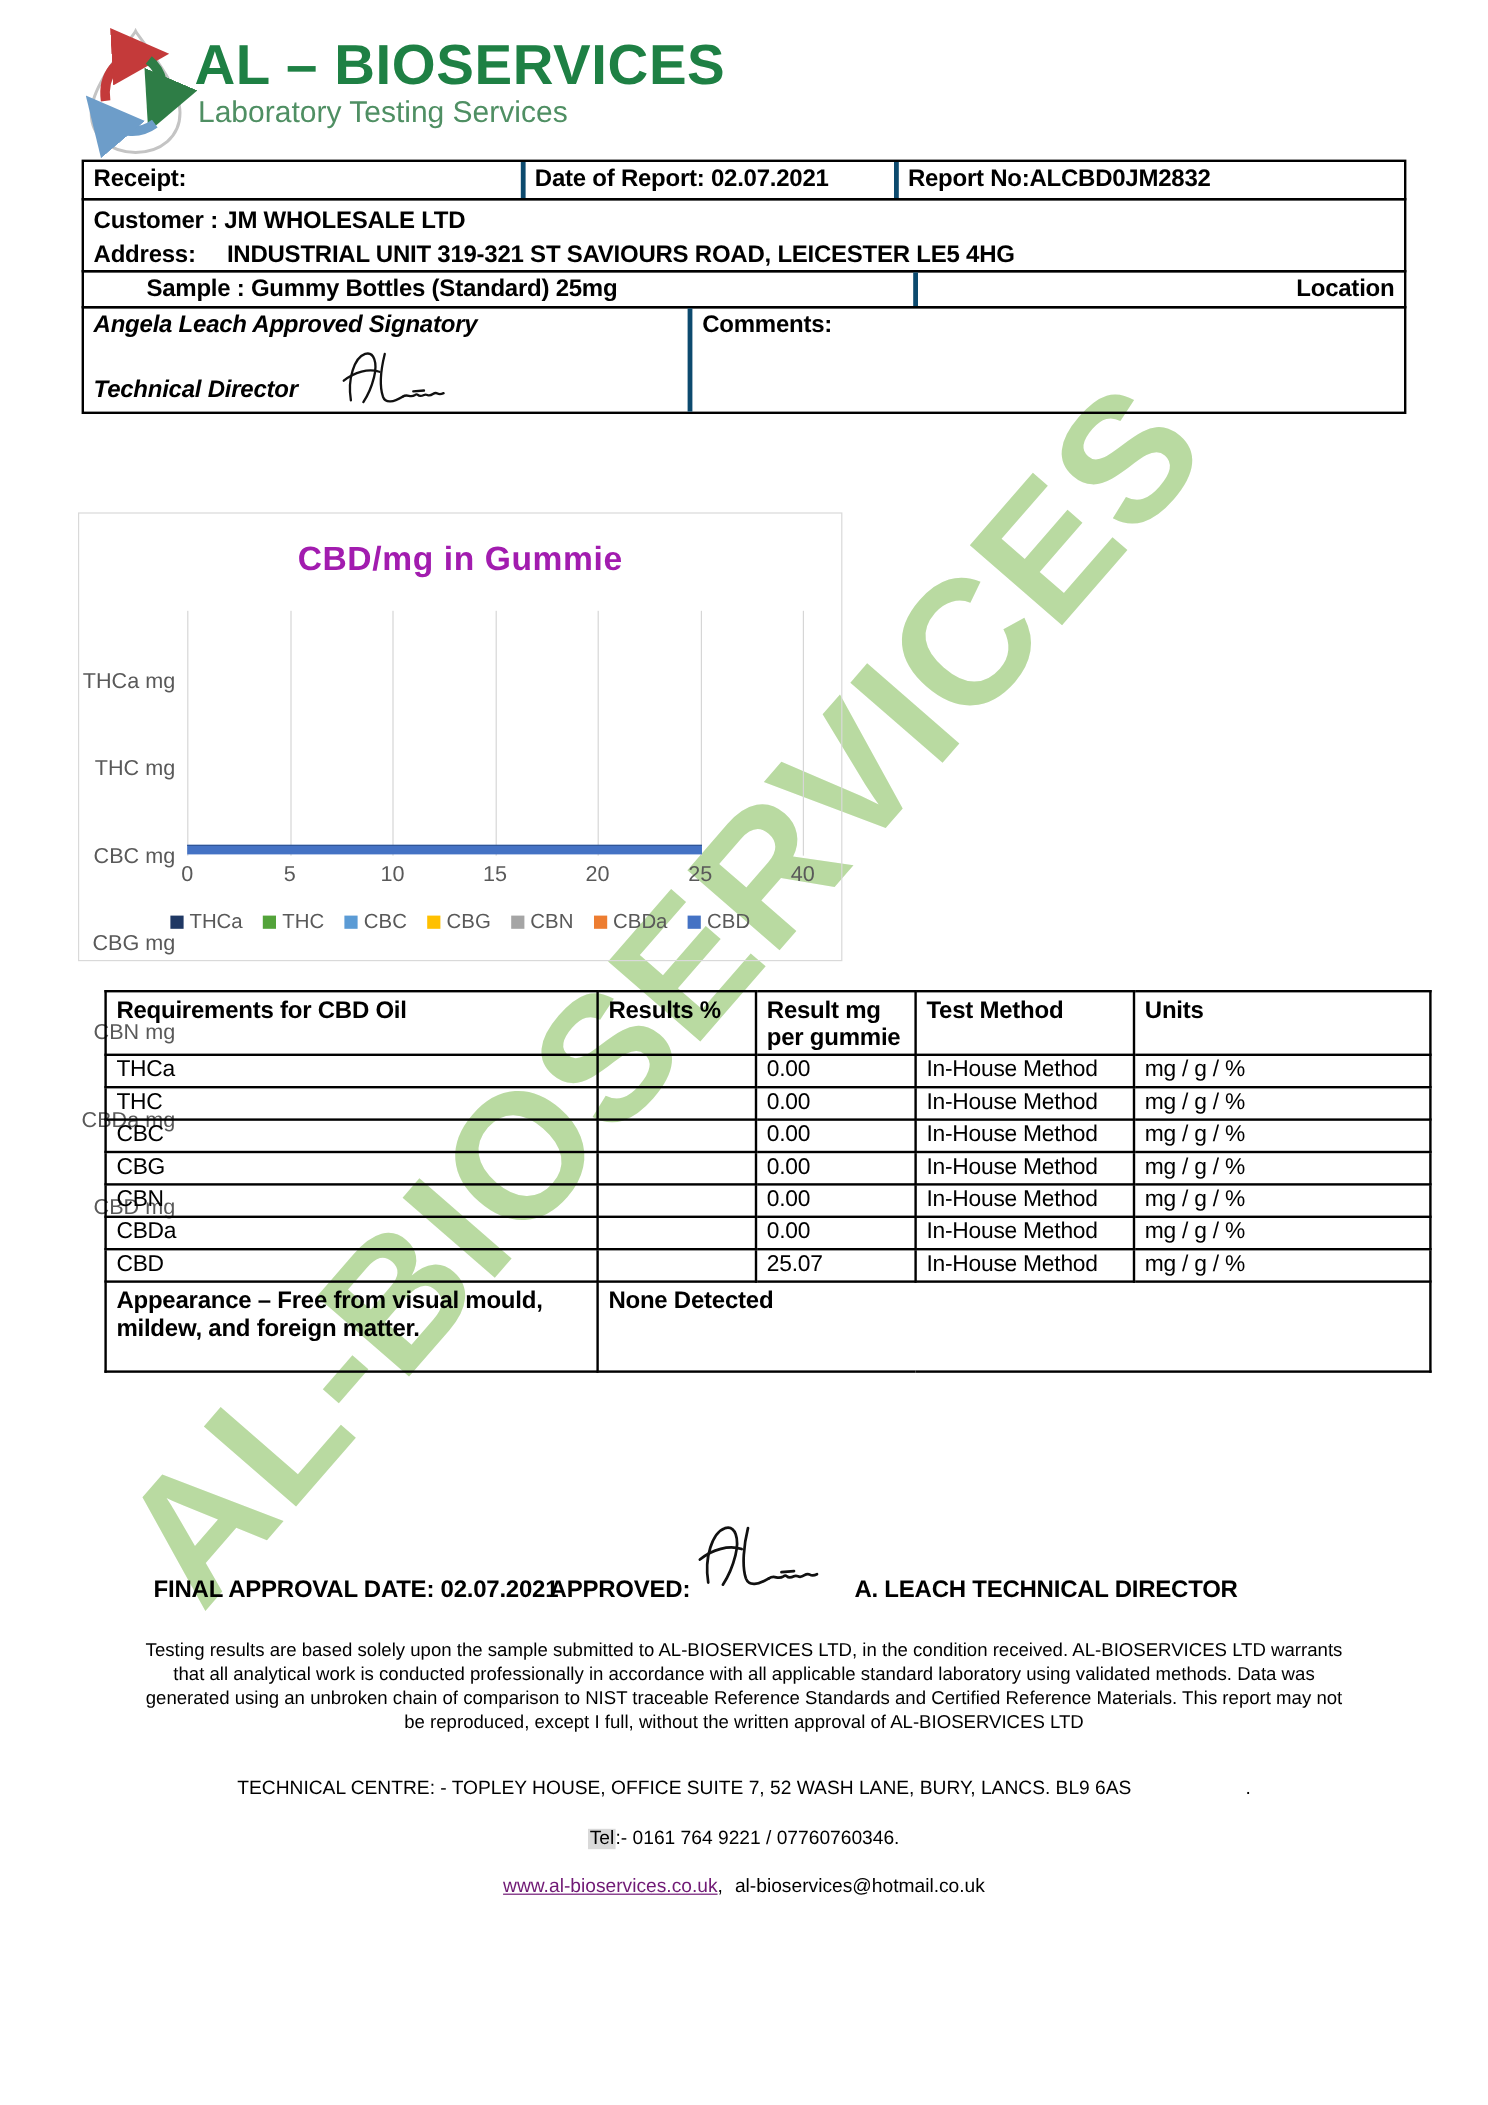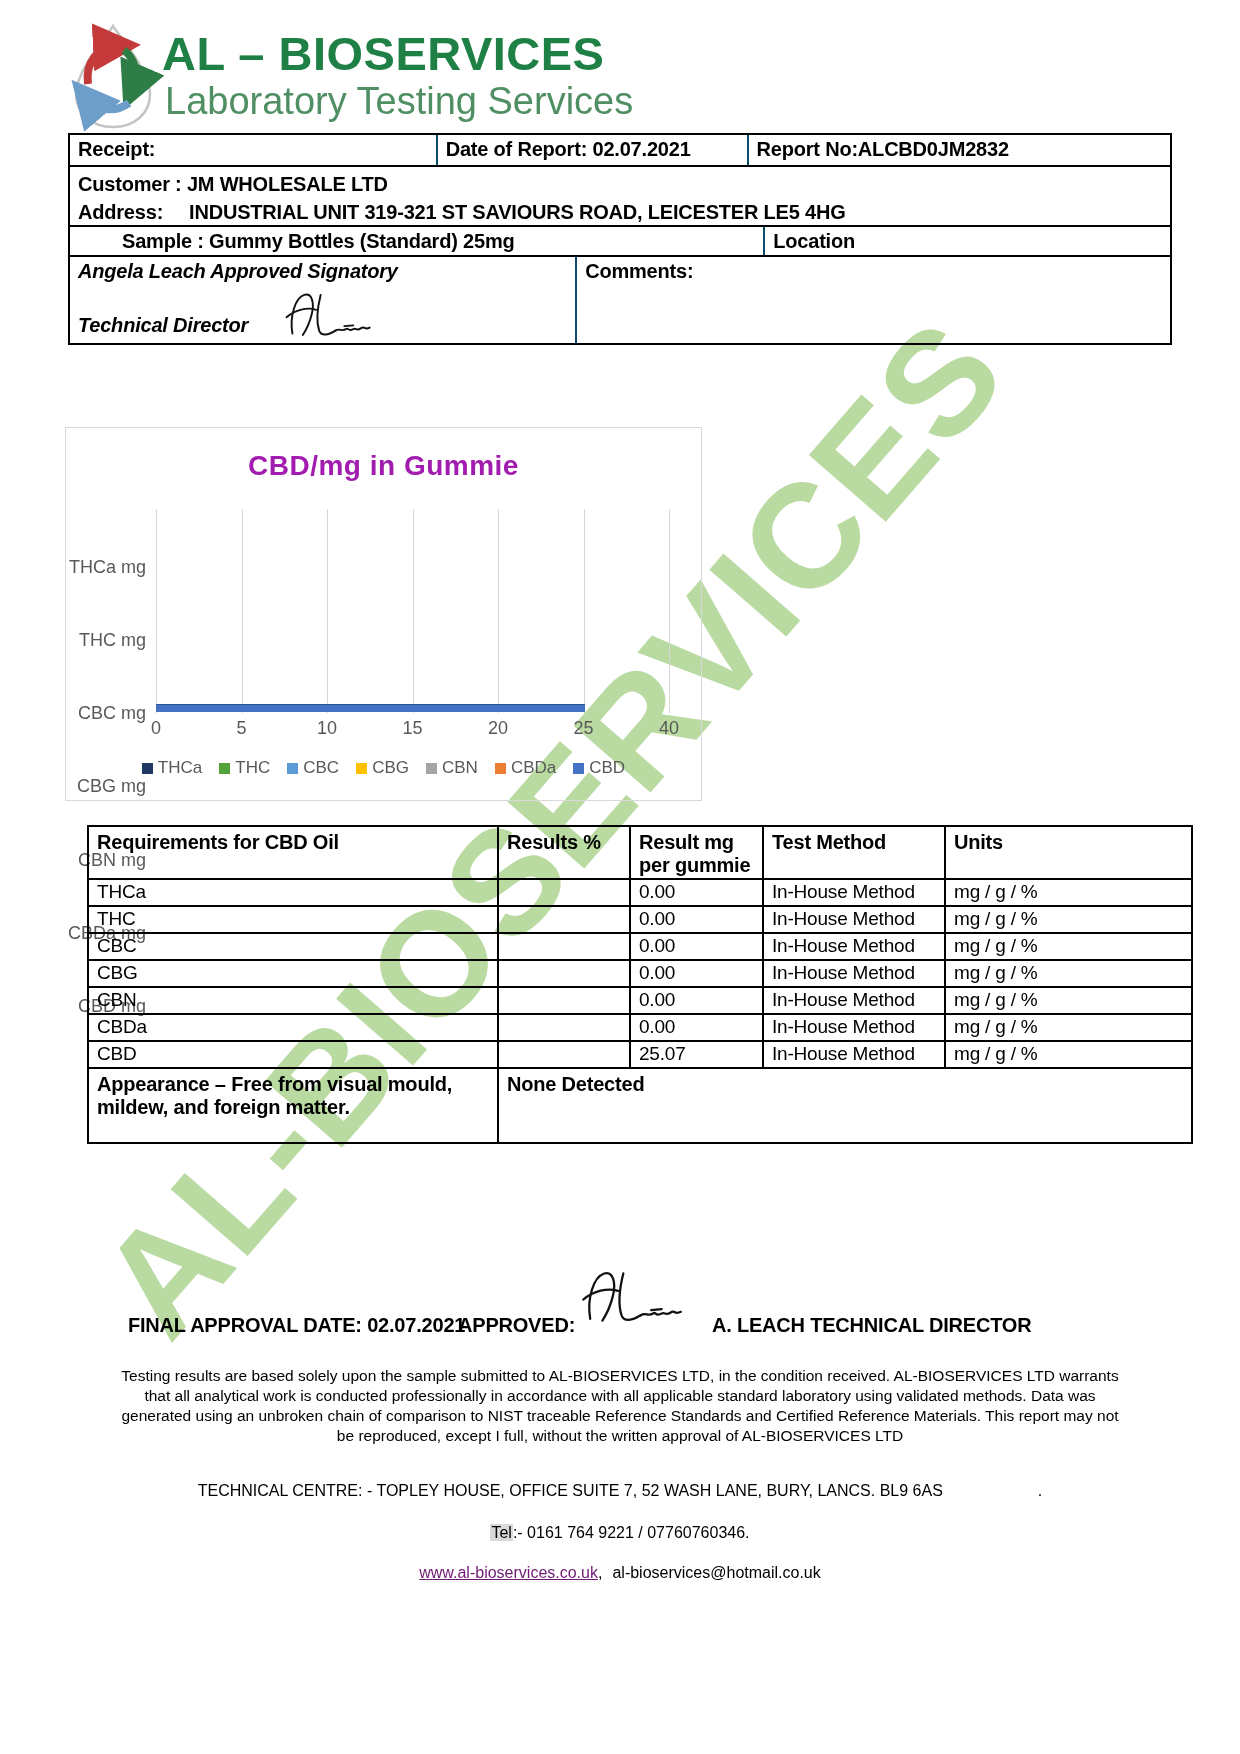--- a/index.html
+++ b/index.html
@@ -8,27 +8,27 @@
   
   .watermark{position:absolute;left:552px;top:828px;z-index:0;
     transform:translate(-50%,-50%) rotate(-49deg);
     font-size:148px;font-weight:bold;letter-spacing:2px;white-space:nowrap;
     color:#b9daa1;}
   .layer{position:absolute;z-index:1;}
   
   .logo{position:absolute;left:58px;top:20px;width:110px;height:112px;}
   .brand-title{position:absolute;left:162px;top:26px;font-size:47px;font-weight:bold;
     color:#1e8044;letter-spacing:0.5px;}
-  .brand-subtitle{position:absolute;left:165px;top:80px;font-size:38px;color:#4f8f63;}
+  .brand-subtitle{position:absolute;left:165px;top:80px;font-size:25px;color:#4f8f63;}
   
   .info-table{position:absolute;left:68px;top:133px;width:1104px;font-weight:bold;
     font-size:20px;letter-spacing:-0.2px;}
   .irow{display:flex;width:1104px;box-sizing:border-box;border:2px solid #000;margin-top:-2px;}
   .irow:first-child{margin-top:0;}
-  .icell{box-sizing:border-box;padding:3px 8px;border-right:2px solid #0c4a6e;overflow:hidden;}
+  .icell{box-sizing:border-box;padding:3px 8px;border-right:4px solid #0c4a6e;overflow:hidden;}
   .icell:last-child{border-right:none;}
   .addr-val{display:inline-block;margin-left:26px;}
   .sig-cell{position:relative;font-style:italic;}
   .sig-title{position:absolute;left:8px;bottom:6px;}
   .sig-img{position:absolute;left:205px;bottom:2px;width:118px;height:52px;}
   .signature-path{stroke:#111;stroke-width:2.6;fill:none;stroke-linecap:round;stroke-linejoin:round;}
   
   .chart-box{position:absolute;left:65px;top:427px;width:635px;height:372px;
     border:1px solid #d9d9d9;}
   .chart-title{position:absolute;left:0;top:22px;width:635px;text-align:center;
@@ -107,21 +107,21 @@
     <div class="irow" style="height:62px;">
       <div class="icell" style="width:1104px;line-height:28px;">
         <div>Customer : JM WHOLESALE LTD</div>
         <div>
           <span>Address:</span><span class="addr-val">INDUSTRIAL UNIT 319-321 ST SAVIOURS ROAD, LEICESTER LE5 4HG</span>
         </div>
       </div>
     </div>
     <div class="irow" style="height:32px;padding-left:44px;">
       <div class="icell" style="width:681px;">Sample : Gummy Bottles (Standard) 25mg</div>
-      <div class="icell" style="width:423px;">Location</div>
+      <div class="icell" style="width:423px;text-align:right;">Location</div>
     </div>
     <div class="irow" style="height:90px;">
       <div class="icell sig-cell" style="width:509px;">
         <div>Angela Leach Approved Signatory</div>
         <div class="sig-title">Technical Director</div>
         <svg class="sig-img" viewBox="0 0 140 70">
           <path class="signature-path" d="M14,60 C10,36 18,12 30,8 C40,5 44,18 40,34 C37,46 32,56 28,62"></path>
           <path class="signature-path" d="M6,38 C18,28 34,24 46,28"></path>
           <path class="signature-path" d="M52,8 C48,24 46,44 50,56 C53,64 62,62 72,56"></path>
           <path class="signature-path" d="M72,56 C78,52 80,58 86,54 C90,51 88,58 96,54 C100,52 100,57 106,53 C112,49 110,56 118,52"></path>

